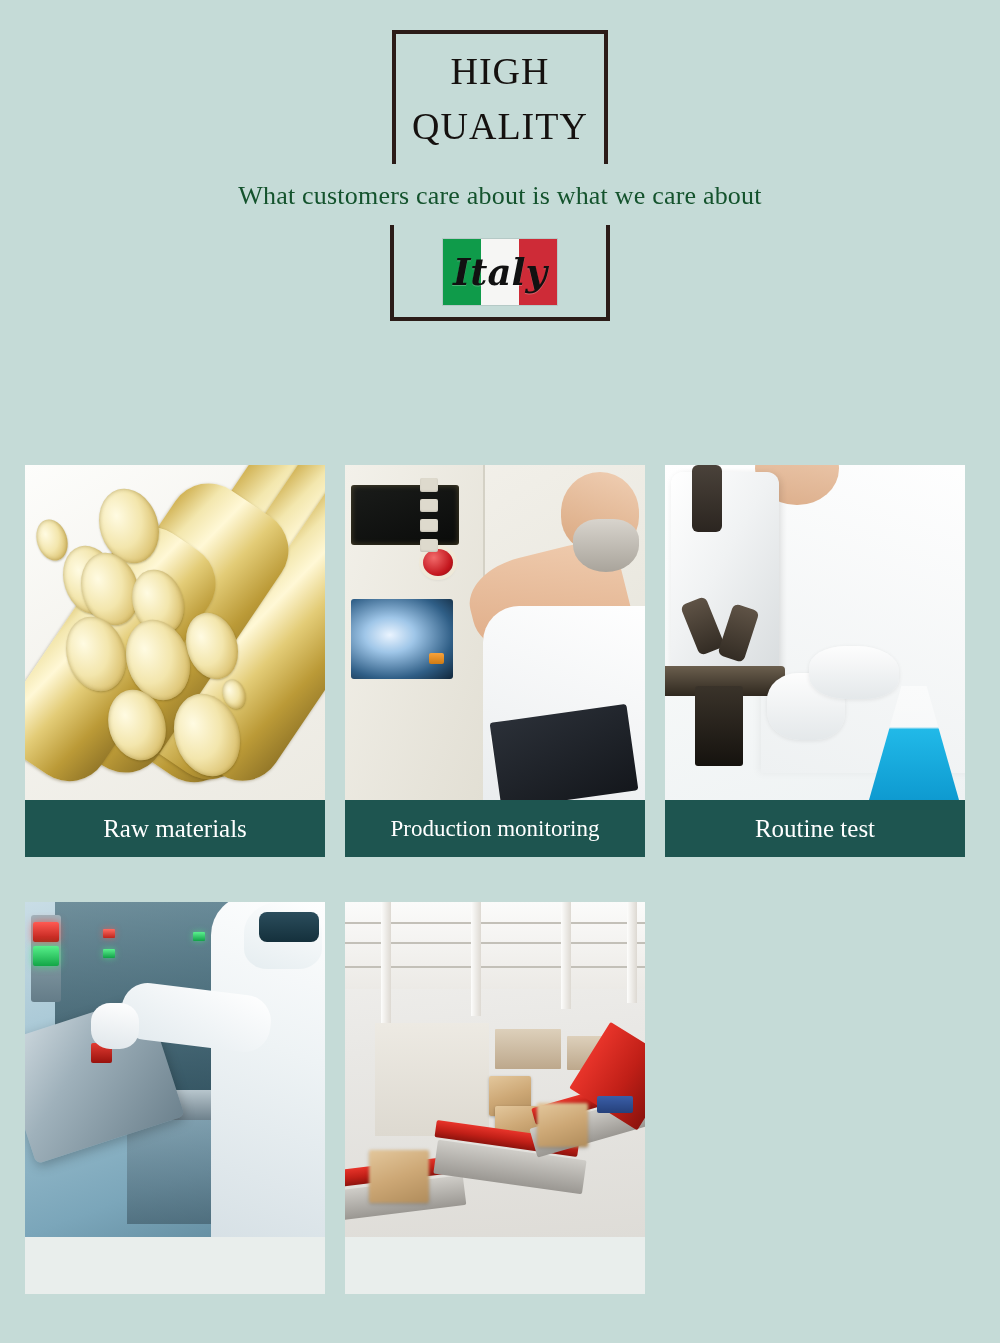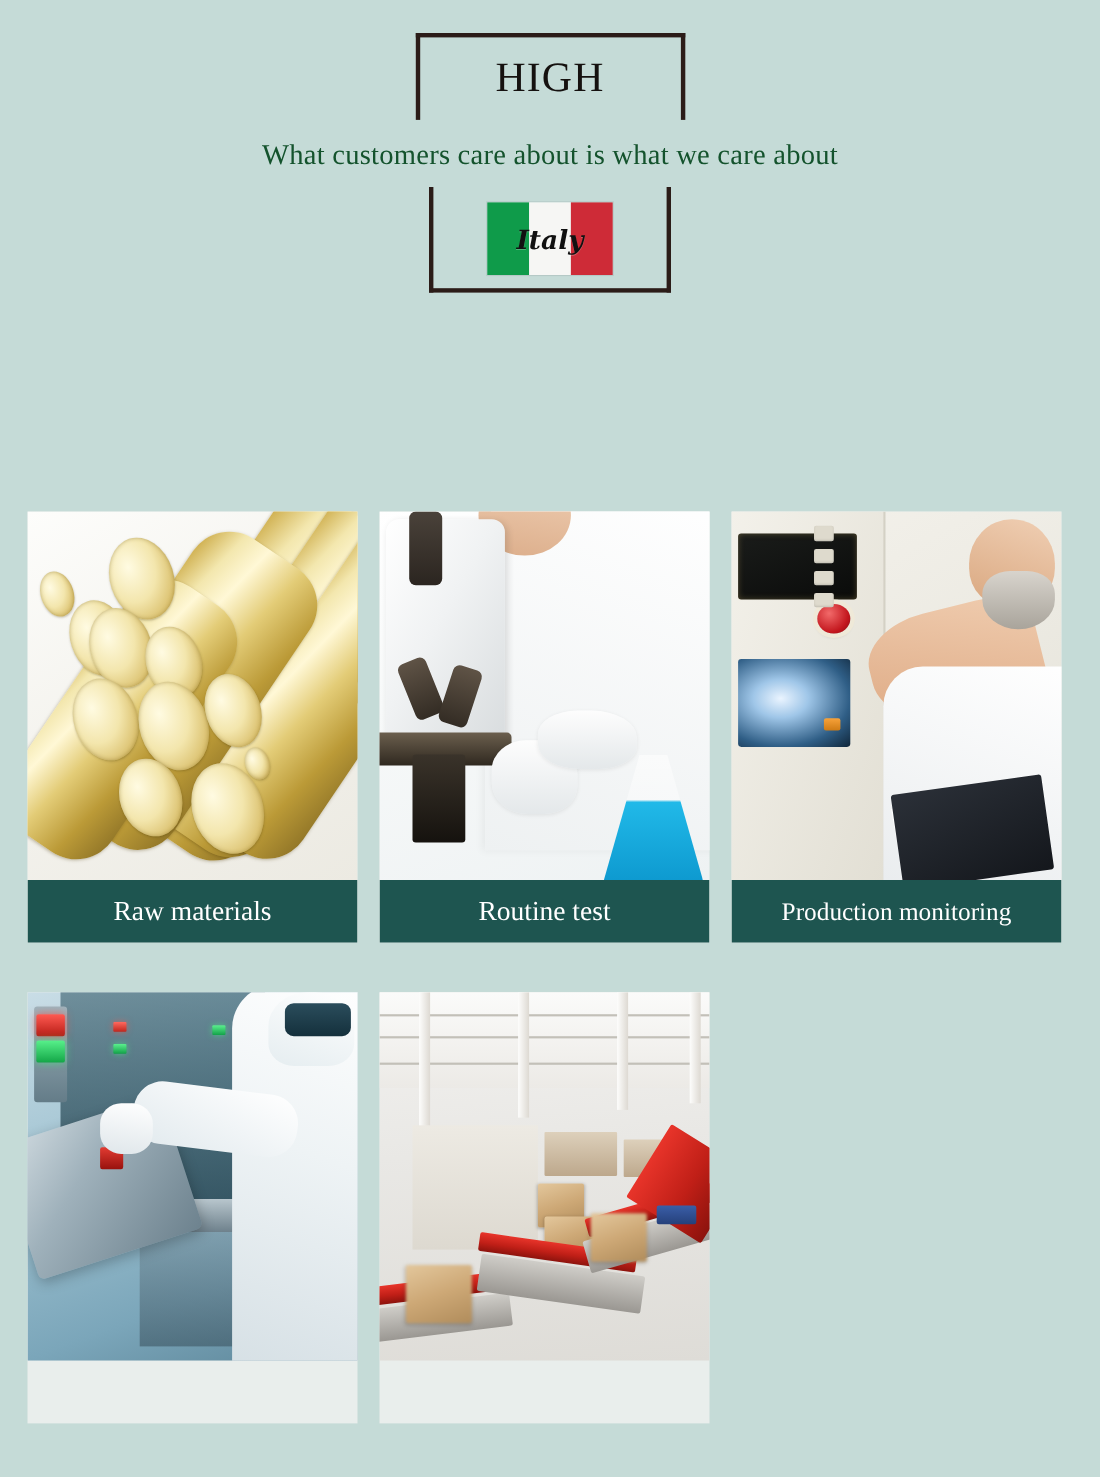--- a/index.html
+++ b/index.html
@@ -9,21 +9,21 @@
     font-family:"Liberation Serif", serif;
     overflow:hidden;
   }
   .page{position:relative;width:1000px;height:1343px;background:#c5dbd7;}
 
   
   .header{padding-top:30px;text-align:center;}
 
   .hq-frame{
     position:relative;
-    width:245px;margin:0 auto;
+    width:216px;margin:0 auto;
     padding:14px 0 10px 0;
     box-sizing:border-box;
   }
   .hq-frame:before,.hq-frame:after{
     content:"";position:absolute;top:0;width:4px;height:100%;
     background:#2b1c18;
   }
   .hq-frame:before{left:0;}
   .hq-frame:after{right:0;}
   .hq-top-rule{
@@ -83,21 +83,21 @@
   }
   .flag i{display:block;height:100%;flex:1 1 0;}
   .flag .g{background:#0f9b4a;}
   .flag .w{background:#f6f6f4;}
   .flag .r{background:#ce2b37;}
   .flag-word{
     position:absolute;left:50%;top:50%;
     transform:translate(-50%,-52%);
     font-family:"DejaVu Serif", serif;
     font-style:italic;font-weight:bold;
-    font-size:24px;color:#111;
+    font-size:37px;color:#111;
     white-space:nowrap;
     text-shadow:0 1px 0 rgba(255,255,255,.25);
   }
 
   
   .grid{
     position:absolute;left:25px;top:465px;
     width:940px;
     display:grid;
     grid-template-columns:repeat(3,300px);
@@ -261,20 +261,21 @@
 </head>
 <body>
 
 <div class="page">
 
   <div class="header">
 
     <div class="hq-frame">
       <div class="hq-top-rule"></div>
       <div class="hq-line">HIGH</div>
+      <div class="hq-line">QUALITY</div>
     </div>
 
     <div class="tagline">What customers care about is what we care about</div>
 
 
     <div class="italy-frame">
       <div class="italy-bottom-rule"></div>
       <div class="flag">
         <i class="g"></i>
         <i class="w"></i>
@@ -304,39 +305,20 @@
           <div class="cap" style="left:54%;top:44%;width:50px;height:68px;transform:rotate(-18deg);"></div>
           <div class="cap" style="left:28%;top:67%;width:56px;height:72px;transform:rotate(-18deg);"></div>
           <div class="cap" style="left:50%;top:68%;width:64px;height:84px;transform:rotate(-18deg);"></div>
           <div class="cap" style="left:66%;top:64%;width:22px;height:30px;transform:rotate(-18deg);"></div>
         </div>
       </div>
       <div class="label big">Raw materials</div>
     </div>
 
 
-    <div class="card">
-      <div class="photo">
-        <div class="scene s-rout">
-          <div class="torso"></div>
-          <div class="head"></div>
-          <div class="mscope"></div>
-          <div class="neck"></div>
-          <div class="nose" style="left:8%;top:40%;width:9%;height:16%;transform:rotate(-22deg);"></div>
-          <div class="nose" style="left:20%;top:42%;width:9%;height:16%;transform:rotate(18deg);"></div>
-          <div class="stage"></div>
-          <div class="body-l"></div>
-          <div class="hand" style="left:34%;top:62%;width:26%;height:20%;"></div>
-          <div class="hand" style="left:48%;top:54%;width:30%;height:16%;"></div>
-          <div class="flask"></div>
-        </div>
-      </div>
-      <div class="label big">Routine test</div>
-    </div>
-
     <div class="card row2">
       <div class="photo">
         <div class="scene s-prod">
           <div class="panel"></div>
           <div class="screen"></div>
           <div class="screen2"></div>
           <div class="estop"></div>
           <div class="btn" style="left:25%;top:4%;"></div>
           <div class="btn" style="left:25%;top:10%;"></div>
           <div class="btn" style="left:25%;top:16%;"></div>
@@ -344,20 +326,39 @@
           <div class="amber"></div>
           <div class="arm"></div>
           <div class="coat"></div>
           <div class="head"></div>
           <div class="beard"></div>
           <div class="paper"></div>
           <div class="folder"></div>
         </div>
       </div>
       <div class="label small">Production monitoring</div>
+    </div>
+
+    <div class="card">
+      <div class="photo">
+        <div class="scene s-rout">
+          <div class="torso"></div>
+          <div class="head"></div>
+          <div class="mscope"></div>
+          <div class="neck"></div>
+          <div class="nose" style="left:8%;top:40%;width:9%;height:16%;transform:rotate(-22deg);"></div>
+          <div class="nose" style="left:20%;top:42%;width:9%;height:16%;transform:rotate(18deg);"></div>
+          <div class="stage"></div>
+          <div class="body-l"></div>
+          <div class="hand" style="left:34%;top:62%;width:26%;height:20%;"></div>
+          <div class="hand" style="left:48%;top:54%;width:30%;height:16%;"></div>
+          <div class="flask"></div>
+        </div>
+      </div>
+      <div class="label big">Routine test</div>
     </div>
 
     <div class="card row2">
       <div class="photo">
         <div class="scene s-pre">
           <div class="wallglass"></div>
           <div class="tower"></div>
           <div class="lred"></div>
           <div class="lgrn"></div>
           <div class="lsm" style="left:26%;top:8%;background:linear-gradient(180deg,#ff6a60,#bf251c);box-shadow:0 0 6px rgba(255,80,70,.6);"></div>

